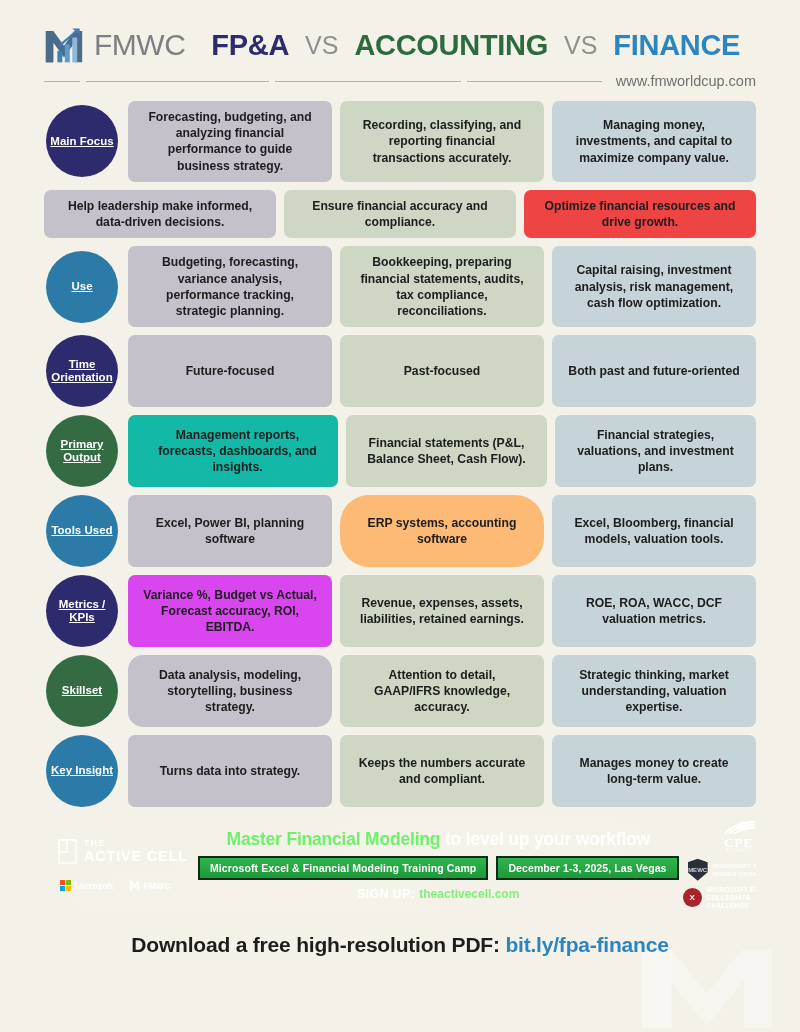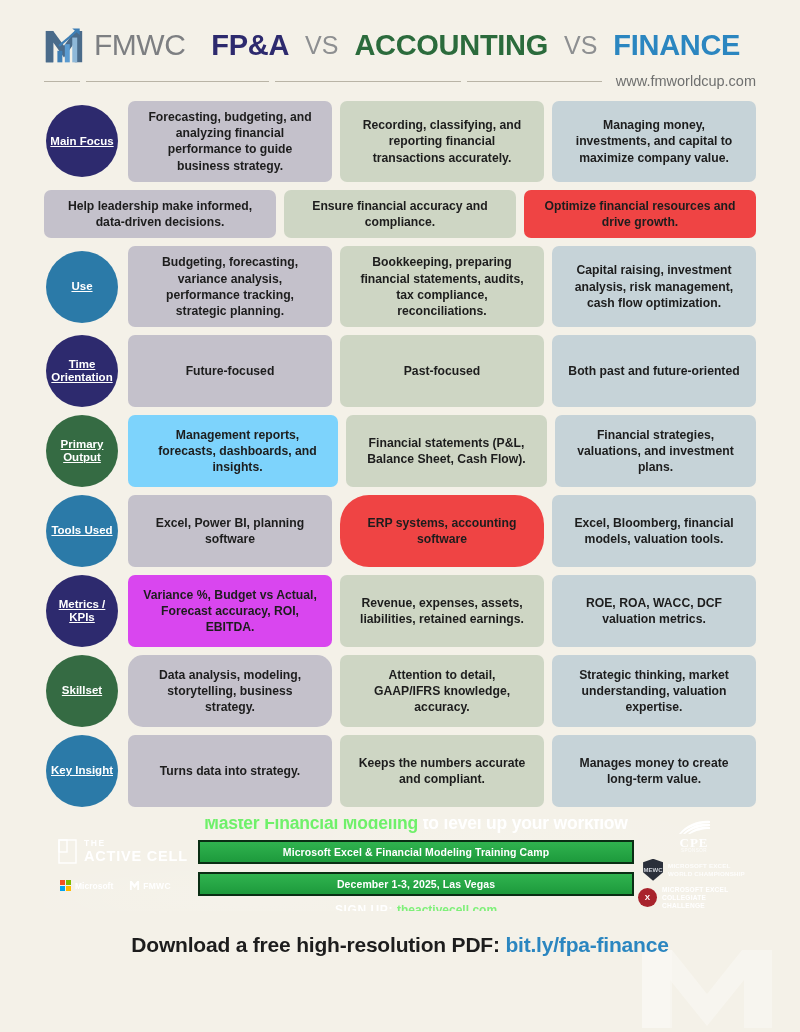--- a/index.html
+++ b/index.html
@@ -191,21 +191,20 @@
     color: #ffffff;
     letter-spacing: -0.2px;
     line-height: 1;
     margin-top: 2px;
   }
   .b-headline .hl { color: #6ff06a; }
   .b-boxes {
     display: flex;
     gap: 8px;
     margin-top: 7px;
-    flex-direction: column;
   }
   .b-box {
     border: 2px solid #0a2e14;
     background: linear-gradient(180deg, #30b34f 0%, #1d9a3c 100%);
     color: #ffffff;
     font-size: 10.5px;
     font-weight: bold;
     padding: 4px 10px;
     letter-spacing: 0.1px;
     white-space: nowrap;
@@ -327,30 +326,30 @@
         <div class="bubble" style="background: rgb(45, 42, 110);">Time Orientation</div>
       </div>
       <div class="cell col-0" style="background: rgb(196, 193, 203);">Future-focused</div>
       <div class="cell col-1" style="background: rgb(206, 214, 196);">Past-focused</div>
       <div class="cell col-2" style="background: rgb(198, 211, 216);">Both past and future-oriented</div>
     </div>
     <div class="row">
       <div class="label-cell">
         <div class="bubble" style="background: rgb(53, 107, 67);">Primary Output</div>
       </div>
-      <div class="cell col-0" style="background: #7dd3fc; padding-left: 23px;">Management reports, forecasts, dashboards, and insights.</div>
+      <div class="cell col-0" style="background: #14b8a6; padding-left: 23px;">Management reports, forecasts, dashboards, and insights.</div>
       <div class="cell col-1" style="background: rgb(206, 214, 196);">Financial statements (P&amp;L, Balance Sheet, Cash Flow).</div>
       <div class="cell col-2" style="background: rgb(198, 211, 216);">Financial strategies, valuations, and investment plans.</div>
     </div>
     <div class="row">
       <div class="label-cell">
         <div class="bubble" style="background: rgb(43, 122, 168);">Tools Used</div>
       </div>
       <div class="cell col-0" style="background: rgb(196, 193, 203);">Excel, Power BI, planning software</div>
-      <div class="cell col-1" style="background: #ef4444; border-radius: 29px;">ERP systems, accounting software</div>
+      <div class="cell col-1" style="background: #fdba74; border-radius: 29px;">ERP systems, accounting software</div>
       <div class="cell col-2" style="background: rgb(198, 211, 216);">Excel, Bloomberg, financial models, valuation tools.</div>
     </div>
     <div class="row">
       <div class="label-cell">
         <div class="bubble" style="background: rgb(45, 42, 110);">Metrics / KPIs</div>
       </div>
       <div class="cell col-0" style="background: #d946ef;">Variance %, Budget vs Actual, Forecast accuracy, ROI, EBITDA.</div>
       <div class="cell col-1" style="background: rgb(206, 214, 196);">Revenue, expenses, assets, liabilities, retained earnings.</div>
       <div class="cell col-2" style="background: rgb(198, 211, 216);">ROE, ROA, WACC, DCF valuation metrics.</div>
     </div>

